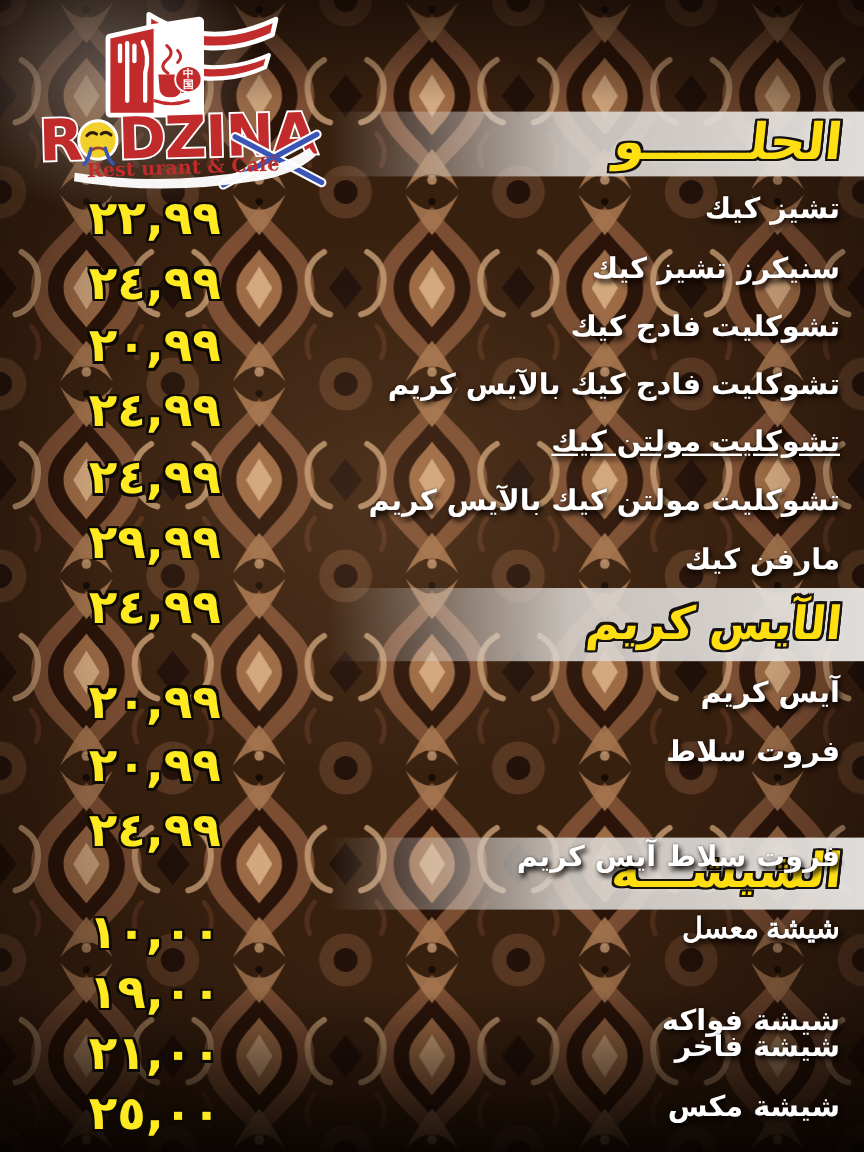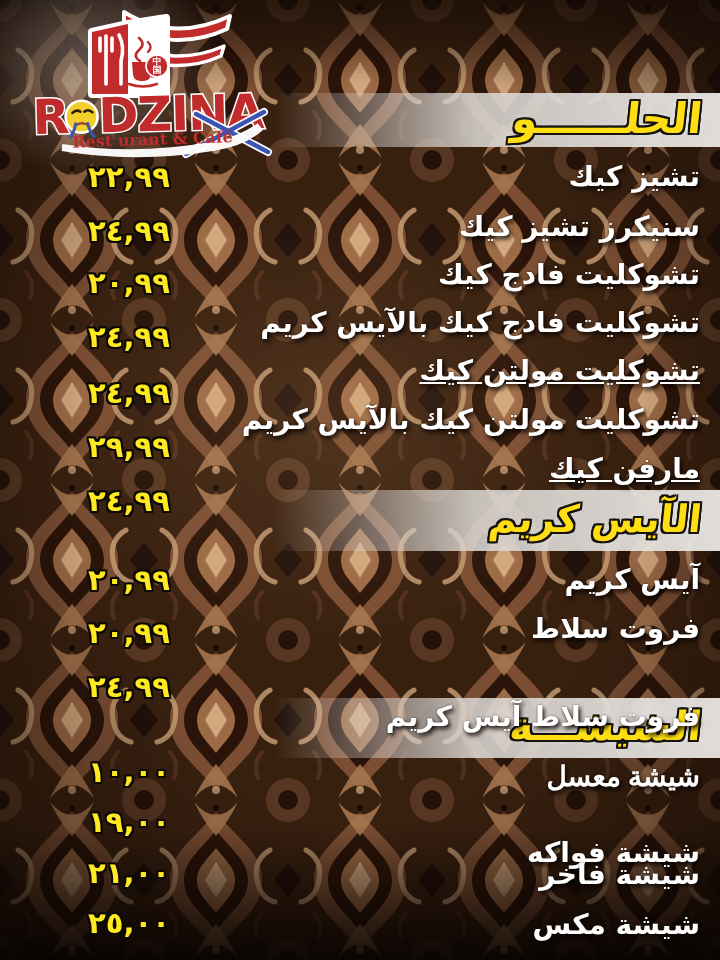--- a/index.html
+++ b/index.html
@@ -20,26 +20,26 @@
   
   .band{position:absolute;left:0;width:720px;
     background:linear-gradient(90deg,rgba(213,209,205,0) 38%,rgba(213,209,205,.45) 52%,rgba(217,213,209,.88) 66%,rgba(231,228,225,.96) 100%);}
   .band-title{
     position:absolute;right:18px;top:50%;transform:translateY(-54%) skewX(-6deg);
     font-weight:bold;color:#ffdf12;letter-spacing:1px;white-space:nowrap;
     text-shadow:-2px 0 #151210,2px 0 #151210,0 -2px #151210,0 2px #151210,
                 -2px -2px #151210,2px 2px #151210,-2px 2px #151210,2px -2px #151210,
                 0 0 7px rgba(255,255,255,.45);}
   
-  .name{position:absolute;right:20px;font-size:28px;font-weight:bold;color:#ffffff;
+  .name{position:absolute;right:20px;font-size:24px;font-weight:bold;color:#ffffff;
     white-space:nowrap;direction:rtl;
     text-shadow:2px 3px 4px rgba(10,4,2,.9),0 0 2px rgba(10,4,2,.55);}
   
   .price{position:absolute;left:50px;width:158px;text-align:center;
-    font-size:29px;font-weight:bold;color:#ffe920;letter-spacing:1px;direction:rtl;white-space:nowrap;
+    font-size:39px;font-weight:bold;color:#ffe920;letter-spacing:1px;direction:rtl;white-space:nowrap;
     text-shadow:-2px 0 #0d0a05,2px 0 #0d0a05,0 -2px #0d0a05,0 2px #0d0a05,
                 -2px -2px #0d0a05,2px 2px #0d0a05,-2px 2px #0d0a05,2px -2px #0d0a05;}
   .logo{position:absolute;left:28px;top:2px;width:250px;height:162px;}
 </style>
 </head>
 <body>
 
 <svg class="layer" width="720" height="960" viewBox="0 0 720 960">
   <defs>
     <pattern id="damask" width="144" height="160" patternUnits="userSpaceOnUse">
@@ -106,21 +106,21 @@
 <div class="name" style="top:210px;">سنيكرز تشيز كيك</div>
 <div class="price" style="top:214px;">٢٤,٩٩</div>
 <div class="name" style="top:258px;">تشوكليت فادج كيك</div>
 <div class="price" style="top:266px;">٢٠,٩٩</div>
 <div class="name" style="top:306px;">تشوكليت فادج كيك بالآيس كريم</div>
 <div class="price" style="top:320px;">٢٤,٩٩</div>
 <div class="name" style="top:354px;text-decoration:underline;">تشوكليت مولتن كيك</div>
 <div class="price" style="top:376px;">٢٤,٩٩</div>
 <div class="name" style="top:403px;">تشوكليت مولتن  كيك  بالآيس كريم</div>
 <div class="price" style="top:430px;">٢٩,٩٩</div>
-<div class="name" style="top:452px;text-decoration:underline;">مارفن كيك</div>
+<div class="name" style="top:452px;">مارفن كيك</div>
 <div class="price" style="top:484px;">٢٤,٩٩</div>
 
 <div class="name" style="top:563px;">آيس كريم</div>
 <div class="price" style="top:563px;">٢٠,٩٩</div>
 <div class="name" style="top:612px;">فروت سلاط</div>
 <div class="price" style="top:616px;">٢٠,٩٩</div>
 <div class="name" style="top:662px;margin-top:38px;">فروت سلاط آيس كريم</div>
 <div class="price" style="top:670px;">٢٤,٩٩</div>
 
 <div class="name" style="top:760px;font-family:Liberation Serif, serif;">شيشة معسل</div>

